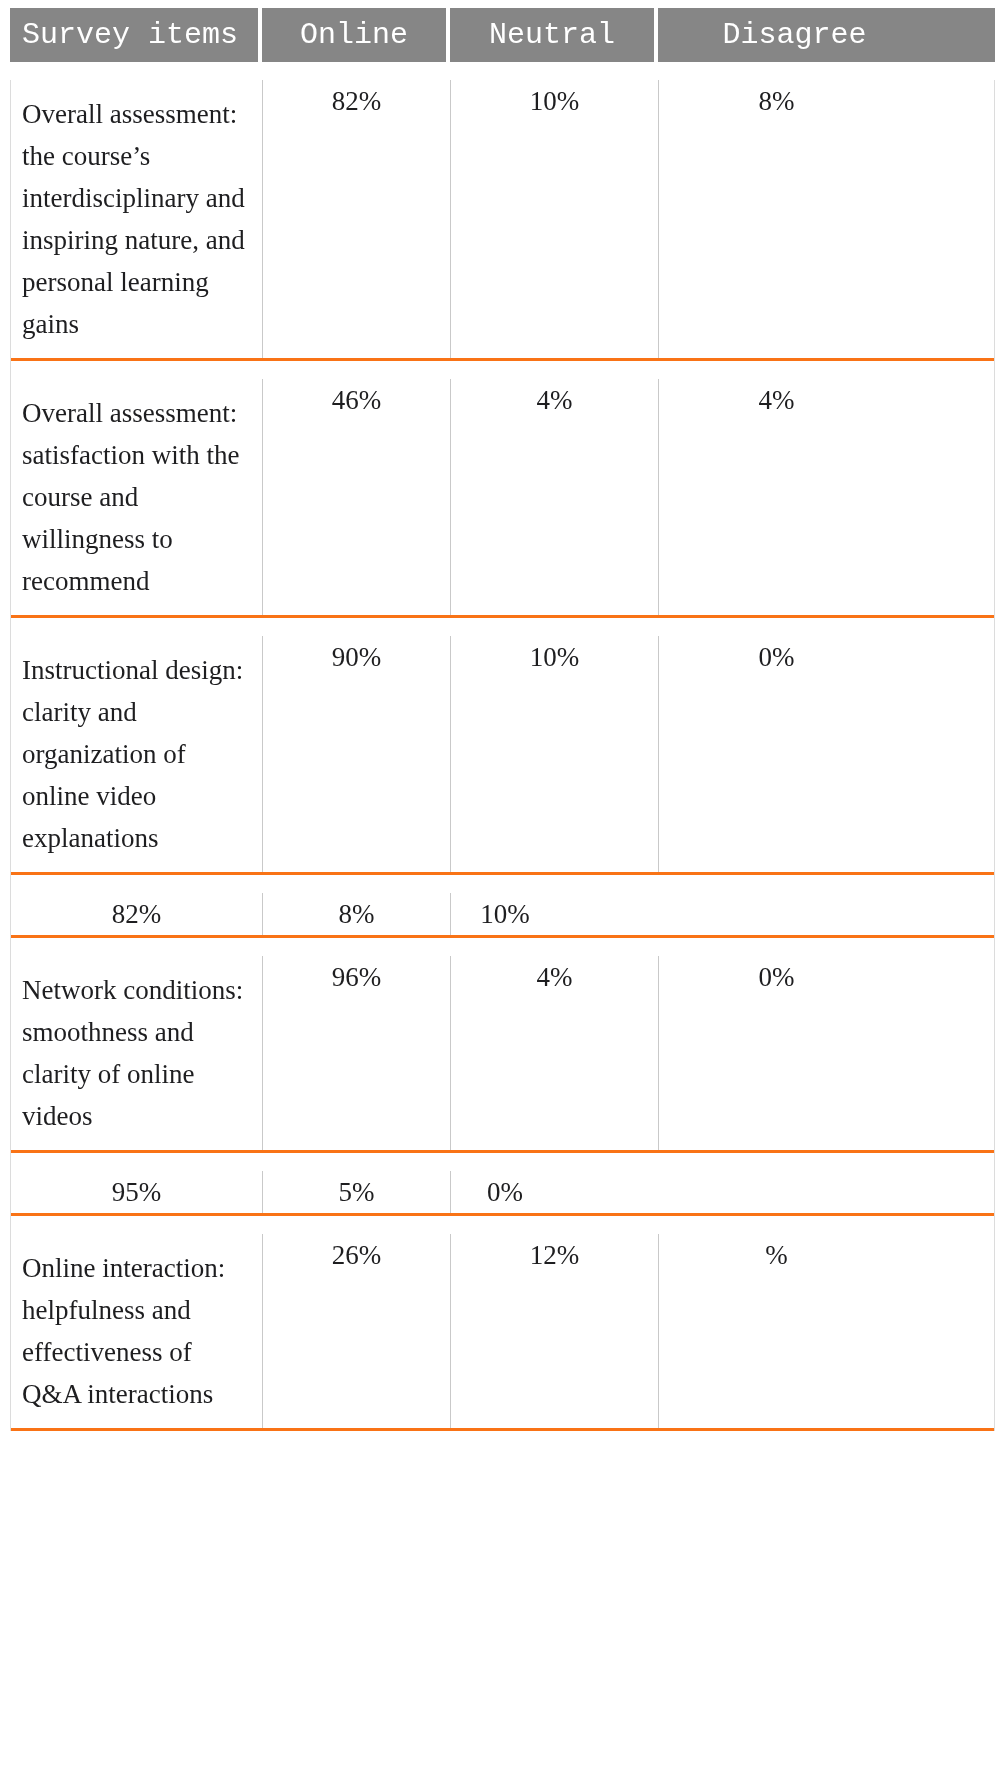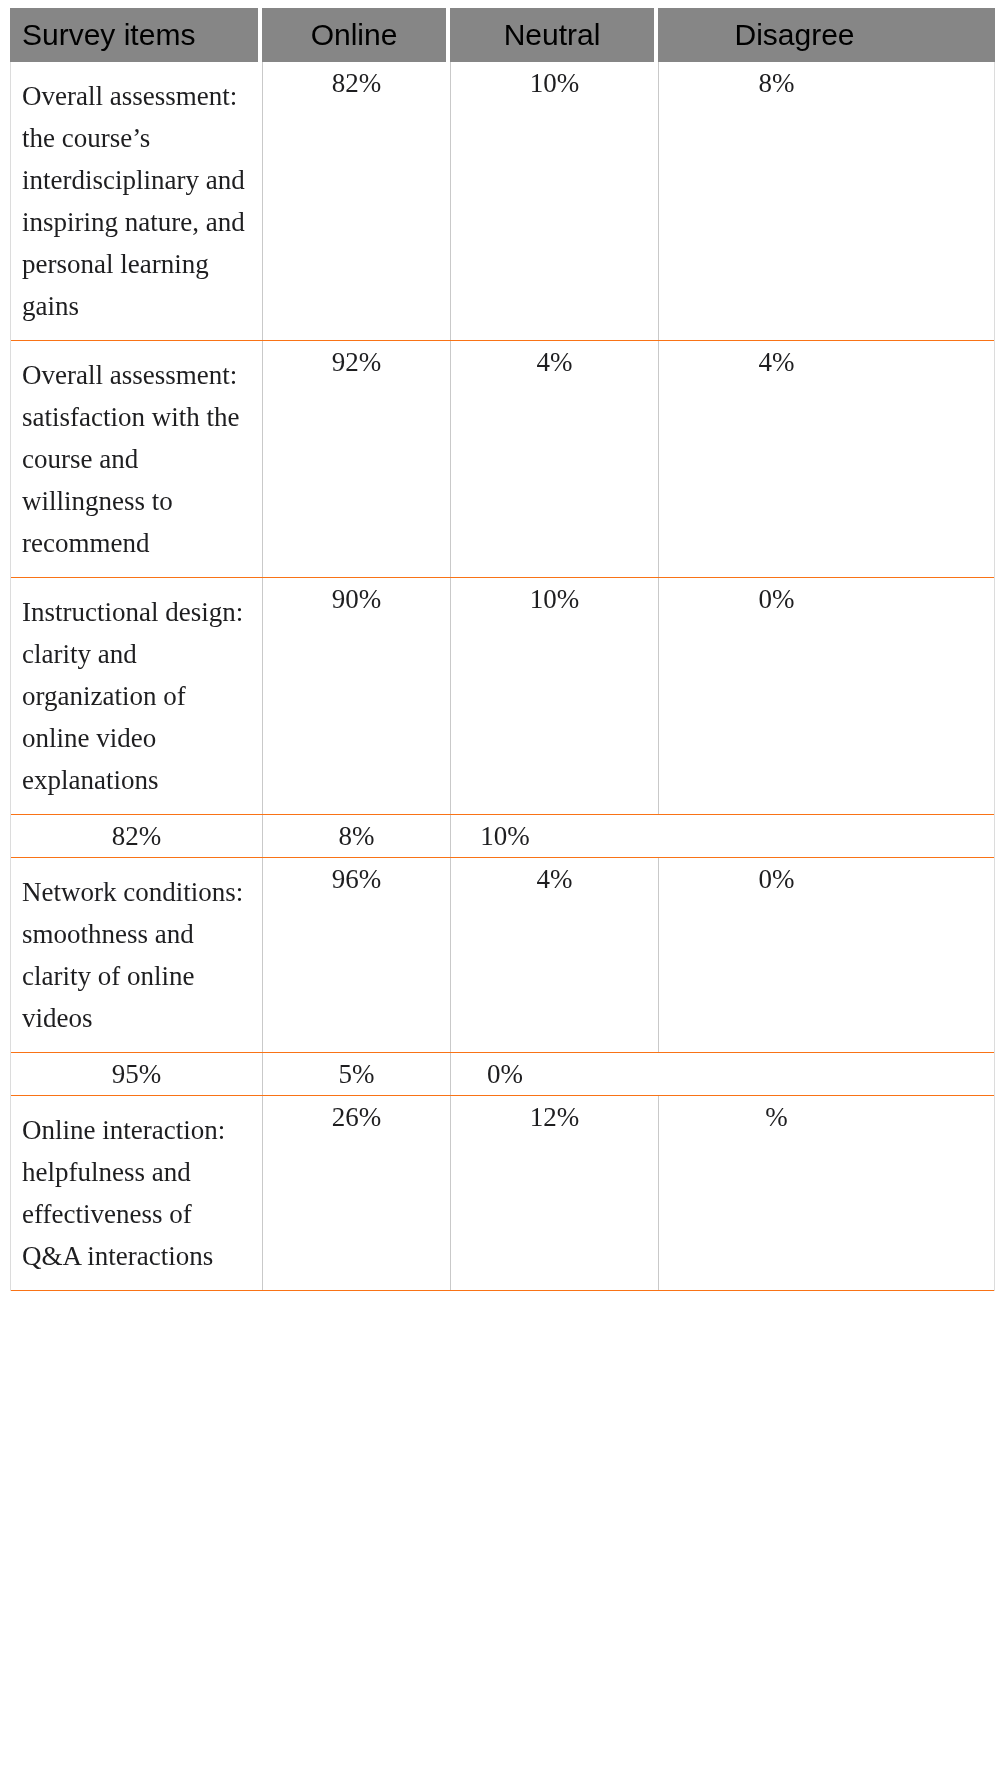--- a/index.html
+++ b/index.html
@@ -15,42 +15,43 @@
     position: absolute;
     left: 10px;
     top: 8px;
     width: 985px;
   }
   
   .header-row {
     display: grid;
     grid-template-columns: 252px 188px 208px 1fr;
     height: 54px;
-    font-family: Liberation Sans, sans-serif;
+    font-family: Liberation Mono, monospace;
     font-size: 30px;
-    color: #000000;
+    color: #ffffff;
   }
   .hcell {
     background: #868686;
     display: flex;
     align-items: center;
     justify-content: center;
   }
   .hcell.sep { border-right: 4px solid #ffffff; }
   .hcell.first { justify-content: flex-start; padding-left: 12px; }
   .hcell.last { padding-right: 64px; }
   
   .tbody {
     border-left: 1px solid #dcdcdc;
     border-right: 1px solid #dcdcdc;
   }
   .row {
     display: grid;
     grid-template-columns: 252px 188px 208px 1fr;
-    border-bottom: 1px solid #f97316;
+    border-bottom: 3px solid #f97316;
+    margin-top: 18px;
   }
   .cell-item {
     padding: 13px 8px 13px 11px;
     font-size: 27px;
     line-height: 42px;
     border-right: 1px solid #c9c9c9;
   }
   .cell-pct {
     padding-top: 0;
     font-size: 27px;
@@ -76,21 +77,21 @@
 
     <div class="row">
       <div class="cell-item">Overall assessment: the course’s interdisciplinary and inspiring nature, and personal learning gains</div>
       <div class="cell-pct sep">82%</div>
       <div class="cell-pct sep">10%</div>
       <div class="cell-pct last">8%</div>
     </div>
 
     <div class="row">
       <div class="cell-item">Overall assessment: satisfaction with the course and willingness to recommend</div>
-      <div class="cell-pct sep">92%</div>
+      <div class="cell-pct sep">46%</div>
       <div class="cell-pct sep">4%</div>
       <div class="cell-pct last">4%</div>
     </div>
 
     <div class="row">
       <div class="cell-item">Instructional design: clarity and organization of online video explanations</div>
       <div class="cell-pct sep">90%</div>
       <div class="cell-pct sep">10%</div>
       <div class="cell-pct last">0%</div>
     </div>

